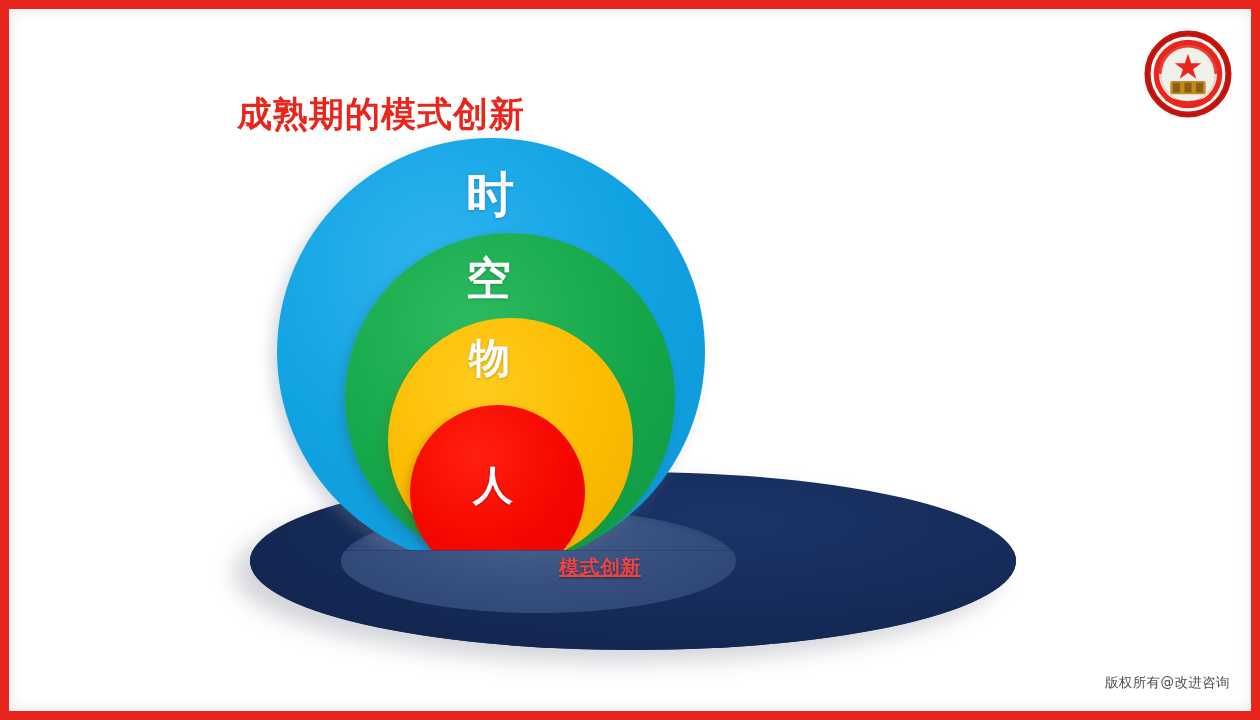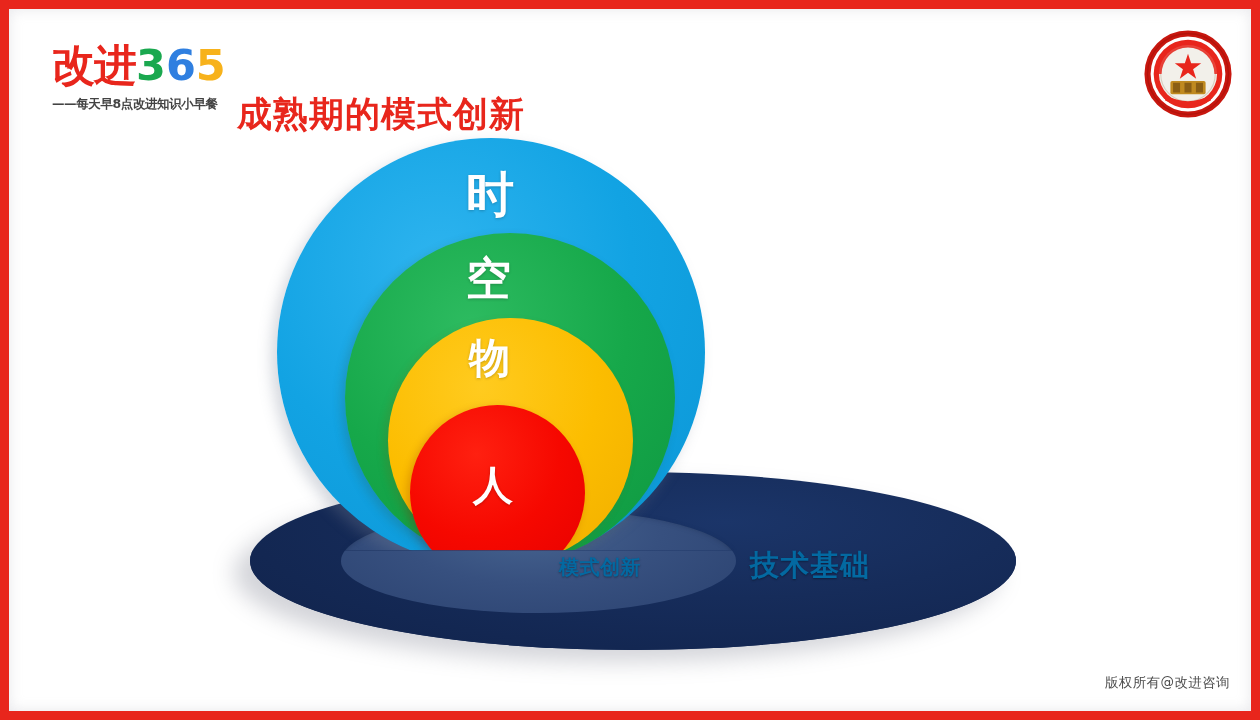--- a/index.html
+++ b/index.html
@@ -134,26 +134,27 @@
   .ellipse-inner::after {
     content: "";
     position: absolute;
     left: 0; top: 0; right: 0; bottom: 0;
     border-radius: 50%;
     box-shadow: inset 0 -2px 6px rgba(10,20,45,0.5), 0 1px 4px rgba(20,40,80,0.35);
   }
 
   .ellipse-label {
     position: absolute;
-    color: #0369a1;
+    color: #ef4444;
     font-weight: 700;
     white-space: nowrap;
     z-index: 40;
     text-shadow: 0 1px 2px rgba(0,0,0,0.35);
     font-family: "DejaVu Sans", "Liberation Sans", sans-serif;
+    text-decoration: underline;
   }
   .label-inner-ellipse {
     left: 559px;
     top: 554px;
     font-size: 20px;
     letter-spacing: 0.5px;
   }
   .label-outer-ellipse {
     left: 750px;
     top: 546px;
@@ -256,26 +257,20 @@
     font-family: "DejaVu Sans", "Liberation Sans", sans-serif;
   }
 </style>
 </head>
 <body>
 
 <div class="slide">
 
   <div class="frame-inner-shadow"></div>
 
-  <div class="brand">
-    <div class="brand-wordmark">
-      <span class="w-cn">改进</span><span class="w-3">3</span><span class="w-6">6</span><span class="w-5">5</span>
-    </div>
-    <div class="brand-tagline">——每天早8点改进知识小早餐</div>
-  </div>
 
   <div class="slide-title">成熟期的模式创新</div>
 
   <div class="emblem">
     <svg viewBox="0 0 100 100" width="88" height="88" aria-hidden="true">
       <circle cx="50" cy="50" r="47" fill="#ffffff"></circle>
       <circle cx="50" cy="50" r="46" fill="none" stroke="#c8170f" stroke-width="7"></circle>
       <circle cx="50" cy="50" r="39" fill="#e8261c"></circle>
       <circle cx="50" cy="50" r="33" fill="#f2f0ea"></circle>
       <circle cx="50" cy="50" r="31" fill="none" stroke="#d8cfc0" stroke-width="1.2"></circle>
@@ -306,21 +301,20 @@
 
     <div class="ellipse-front-cap"></div>
     <div class="ellipse-inner-front-cap"></div>
 
     <div class="circle-label label-time">时</div>
     <div class="circle-label label-space">空</div>
     <div class="circle-label label-thing">物</div>
     <div class="circle-label label-person">人</div>
 
     <div class="ellipse-label label-inner-ellipse">模式创新</div>
-    <div class="ellipse-label label-outer-ellipse">技术基础</div>
 
   </div>
 
   <div class="copyright">版权所有@改进咨询</div>
 
   <div class="frame-border"></div>
 
 </div>
 
 </body></html>

